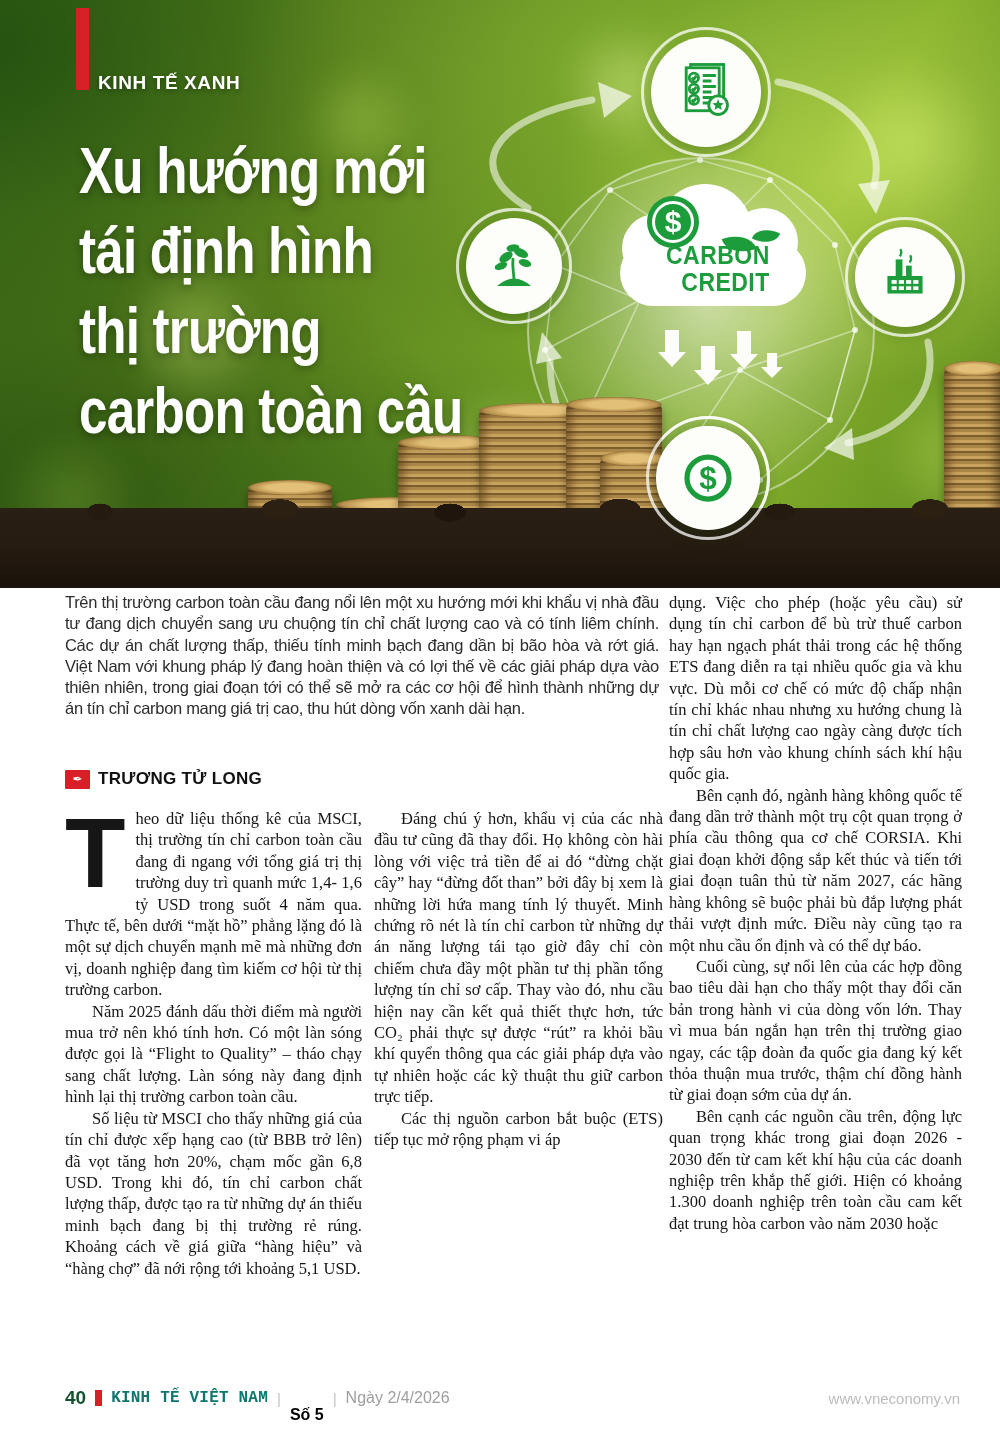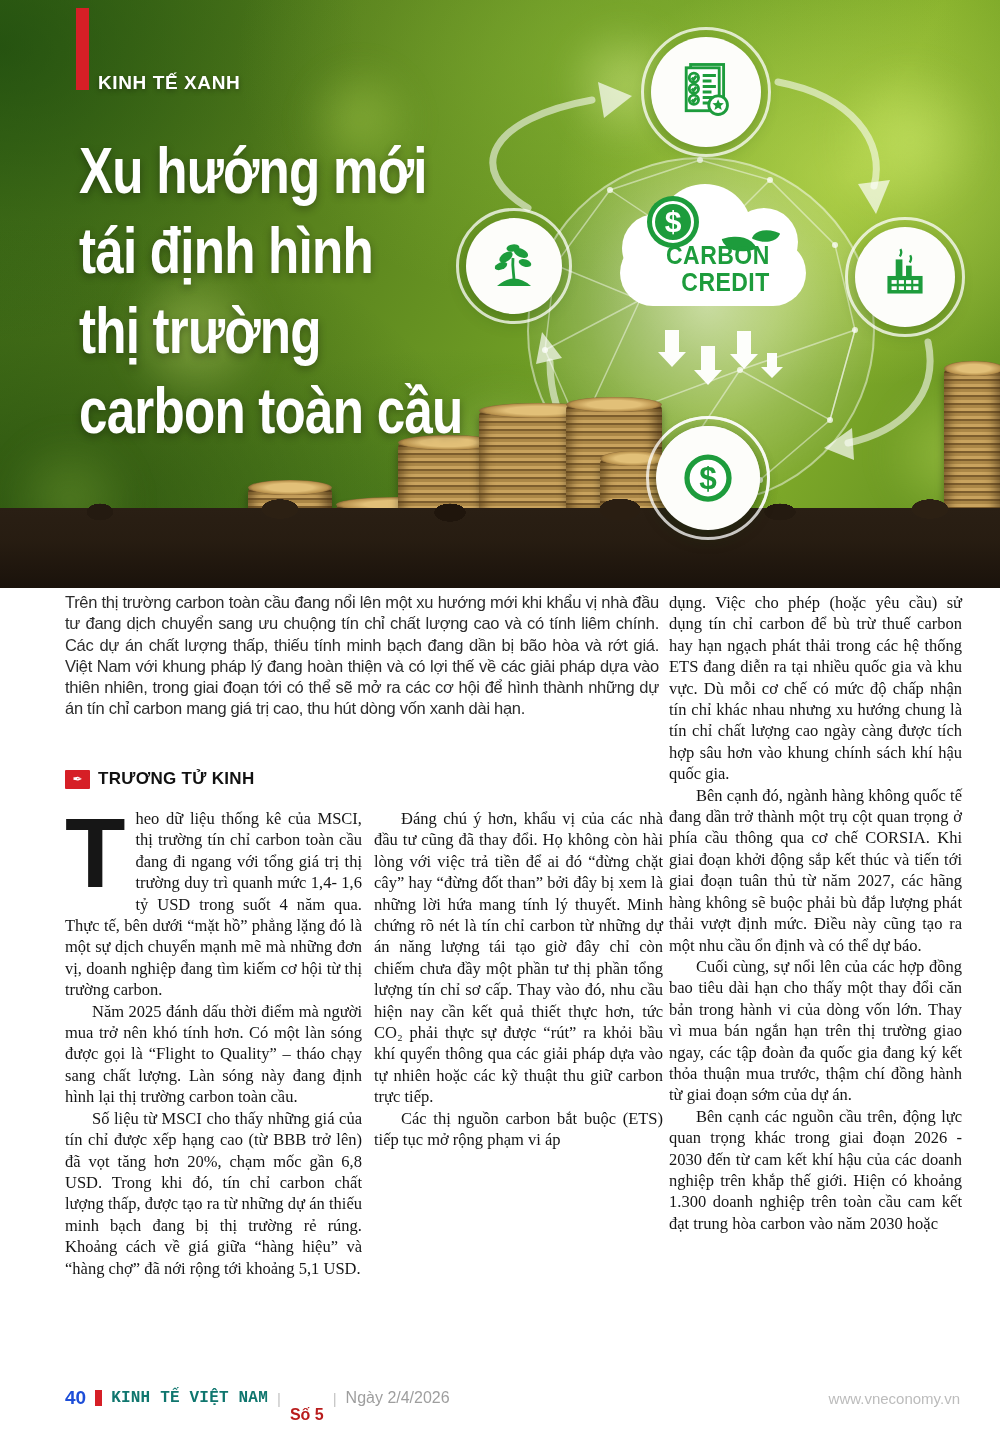--- a/index.html
+++ b/index.html
@@ -101,25 +101,25 @@
   .sec-heading { margin:14px 0 10px 0; text-align:center; font-family:"Liberation Sans", sans-serif; }
   .sec-heading .h1 { display:block; color:#8f8f8f; font-weight:bold; font-size:25px; line-height:27px;
          transform:scaleX(.82); transform-origin:center; white-space:nowrap; }
   .sec-heading .h2 { display:block; color:#0f0f0f; font-weight:bold; font-size:25px; line-height:29px;
          transform:scaleX(.82); transform-origin:center; white-space:nowrap; }
 
   
   .footer { position:absolute; left:65px; right:40px; top:1372px; display:flex; justify-content:space-between;
             align-items:center; font-size:16px; }
   .footer-left { display:flex; align-items:center; gap:9px; }
-  .page-num { font-weight:bold; font-size:19px; color:#1d4ed8; }
+  .page-num { font-weight:bold; font-size:19px; color:#14532d; }
   .footer-redbar { width:7px; height:16px; background:#d61f26; }
   .mag-name { font-weight:bold; color:#0f766e; letter-spacing:.2px;font-family:Liberation Mono, monospace; }
   .fsep { color:#c4c4c4; font-size:15px; }
-  .issue { font-weight:bold; color:#b91c1c;margin-top:34px; }
+  .issue { font-weight:bold; color:#000000;margin-top:34px; }
   .fdate { color:#9e9e9e; }
   .website { color:#bcbcbc; font-size:15px; }
 </style>
 </head>
 <body>
 
 <div class="page">
 
   <div class="hero">
     <div class="bokeh" style="left:120px;top:260px;width:150px;height:150px;background:radial-gradient(circle, rgba(215,240,120,.4), transparent 70%);"></div>
@@ -278,21 +278,21 @@
       <span class="tline">tái định hình</span>
       <span class="tline">thị trường</span>
       <span class="tline">carbon toàn cầu</span>
     </h1>
   </div>
 
   <div class="intro">Trên thị trường carbon toàn cầu đang nổi lên một xu hướng mới khi khẩu vị nhà đầu tư đang dịch chuyển sang ưu chuộng tín chỉ chất lượng cao và có tính liêm chính. Các dự án chất lượng thấp, thiếu tính minh bạch đang dần bị bão hòa và rớt giá. Việt Nam với khung pháp lý đang hoàn thiện và có lợi thế về các giải pháp dựa vào thiên nhiên, trong giai đoạn tới có thể sẽ mở ra các cơ hội để hình thành những dự án tín chỉ carbon mang giá trị cao, thu hút dòng vốn xanh dài hạn.</div>
 
   <div class="byline">
     <span class="byline-badge">✒</span>
-    <span class="byline-name">TRƯƠNG TỬ KINH</span>
+    <span class="byline-name">TRƯƠNG TỬ LONG</span>
   </div>
 
   <div class="col col1">
     <p><span class="dropcap">T</span><span>heo dữ liệu thống kê của MSCI, thị trường tín chỉ carbon toàn cầu đang đi ngang với tổng giá trị thị trường duy trì quanh mức 1,4- 1,6 tỷ USD trong suốt 4 năm qua. Thực tế, bên dưới “mặt hồ” phẳng lặng đó là một sự dịch chuyển mạnh mẽ mà những đơn vị, doanh nghiệp đang tìm kiếm cơ hội từ thị trường carbon.</span></p>
     <p class="ind">Năm 2025 đánh dấu thời điểm mà người mua trở nên khó tính hơn. Có một làn sóng được gọi là “Flight to Quality” – tháo chạy sang chất lượng. Làn sóng này đang định hình lại thị trường carbon toàn cầu.</p>
     <p class="ind">Số liệu từ MSCI cho thấy những giá của tín chỉ được xếp hạng cao (từ BBB trở lên) đã vọt tăng hơn 20%, chạm mốc gần 6,8 USD. Trong khi đó, tín chỉ carbon chất lượng thấp, được tạo ra từ những dự án thiếu minh bạch đang bị thị trường rẻ rúng. Khoảng cách về giá giữa “hàng hiệu” và “hàng chợ” đã nới rộng tới khoảng 5,1 USD.</p>
   </div>
 
   <div class="col col2">
     <p class="ind">Đáng chú ý hơn, khẩu vị của các nhà đầu tư cũng đã thay đổi. Họ không còn hài lòng với việc trả tiền để ai đó “đừng chặt cây” hay “đừng đốt than” bởi đây bị xem là những lời hứa mang tính lý thuyết. Minh chứng rõ nét là tín chỉ carbon từ những dự án năng lượng tái tạo giờ đây chỉ còn chiếm chưa đầy một phần tư thị phần tổng lượng tín chỉ sơ cấp. Thay vào đó, nhu cầu hiện nay cần kết quả thiết thực hơn, tức CO₂ phải thực sự được “rút” ra khỏi bầu khí quyển thông qua các giải pháp dựa vào tự nhiên hoặc các kỹ thuật thu giữ carbon trực tiếp.</p>

